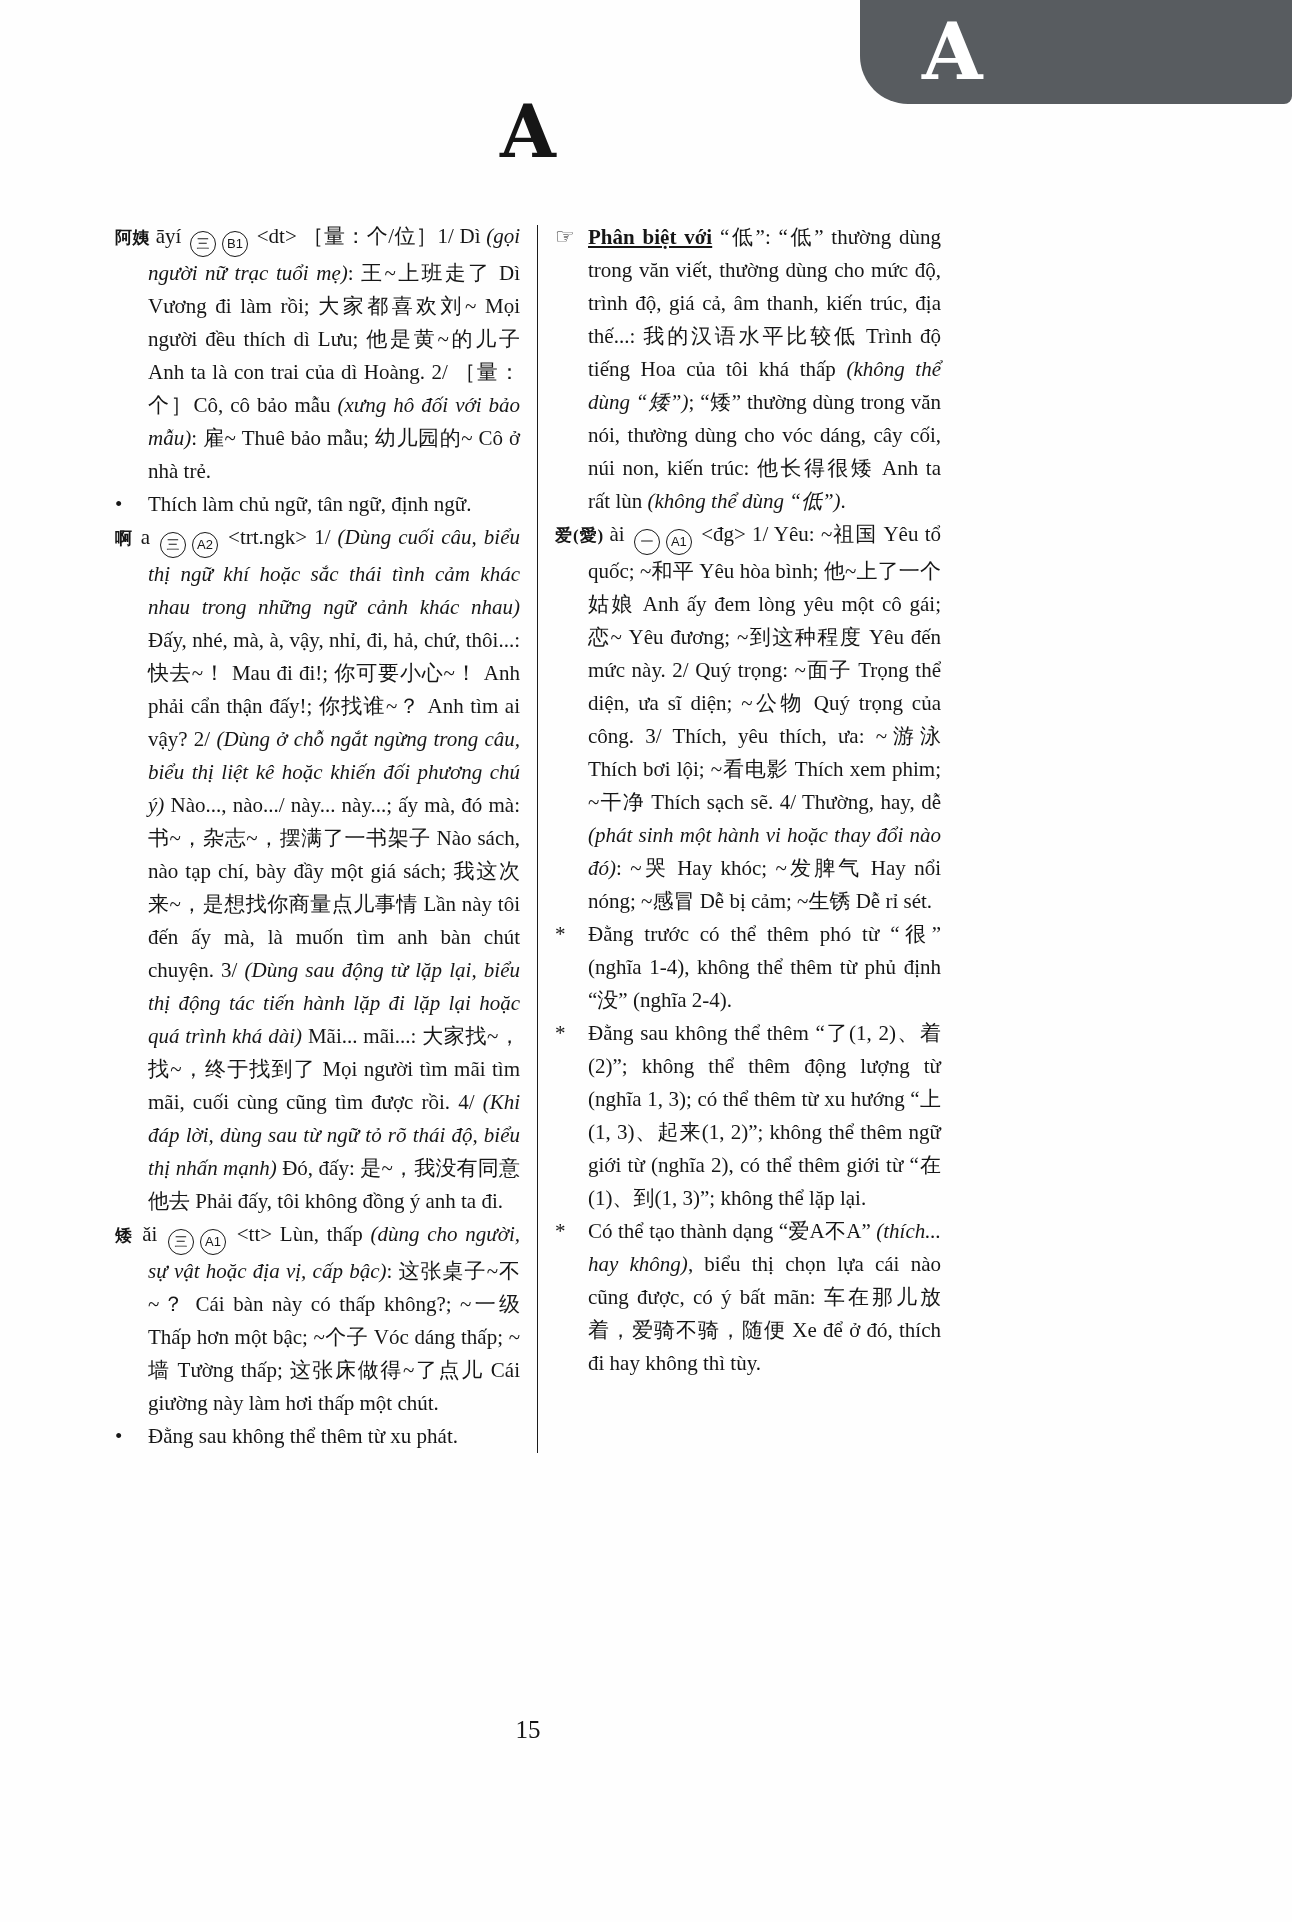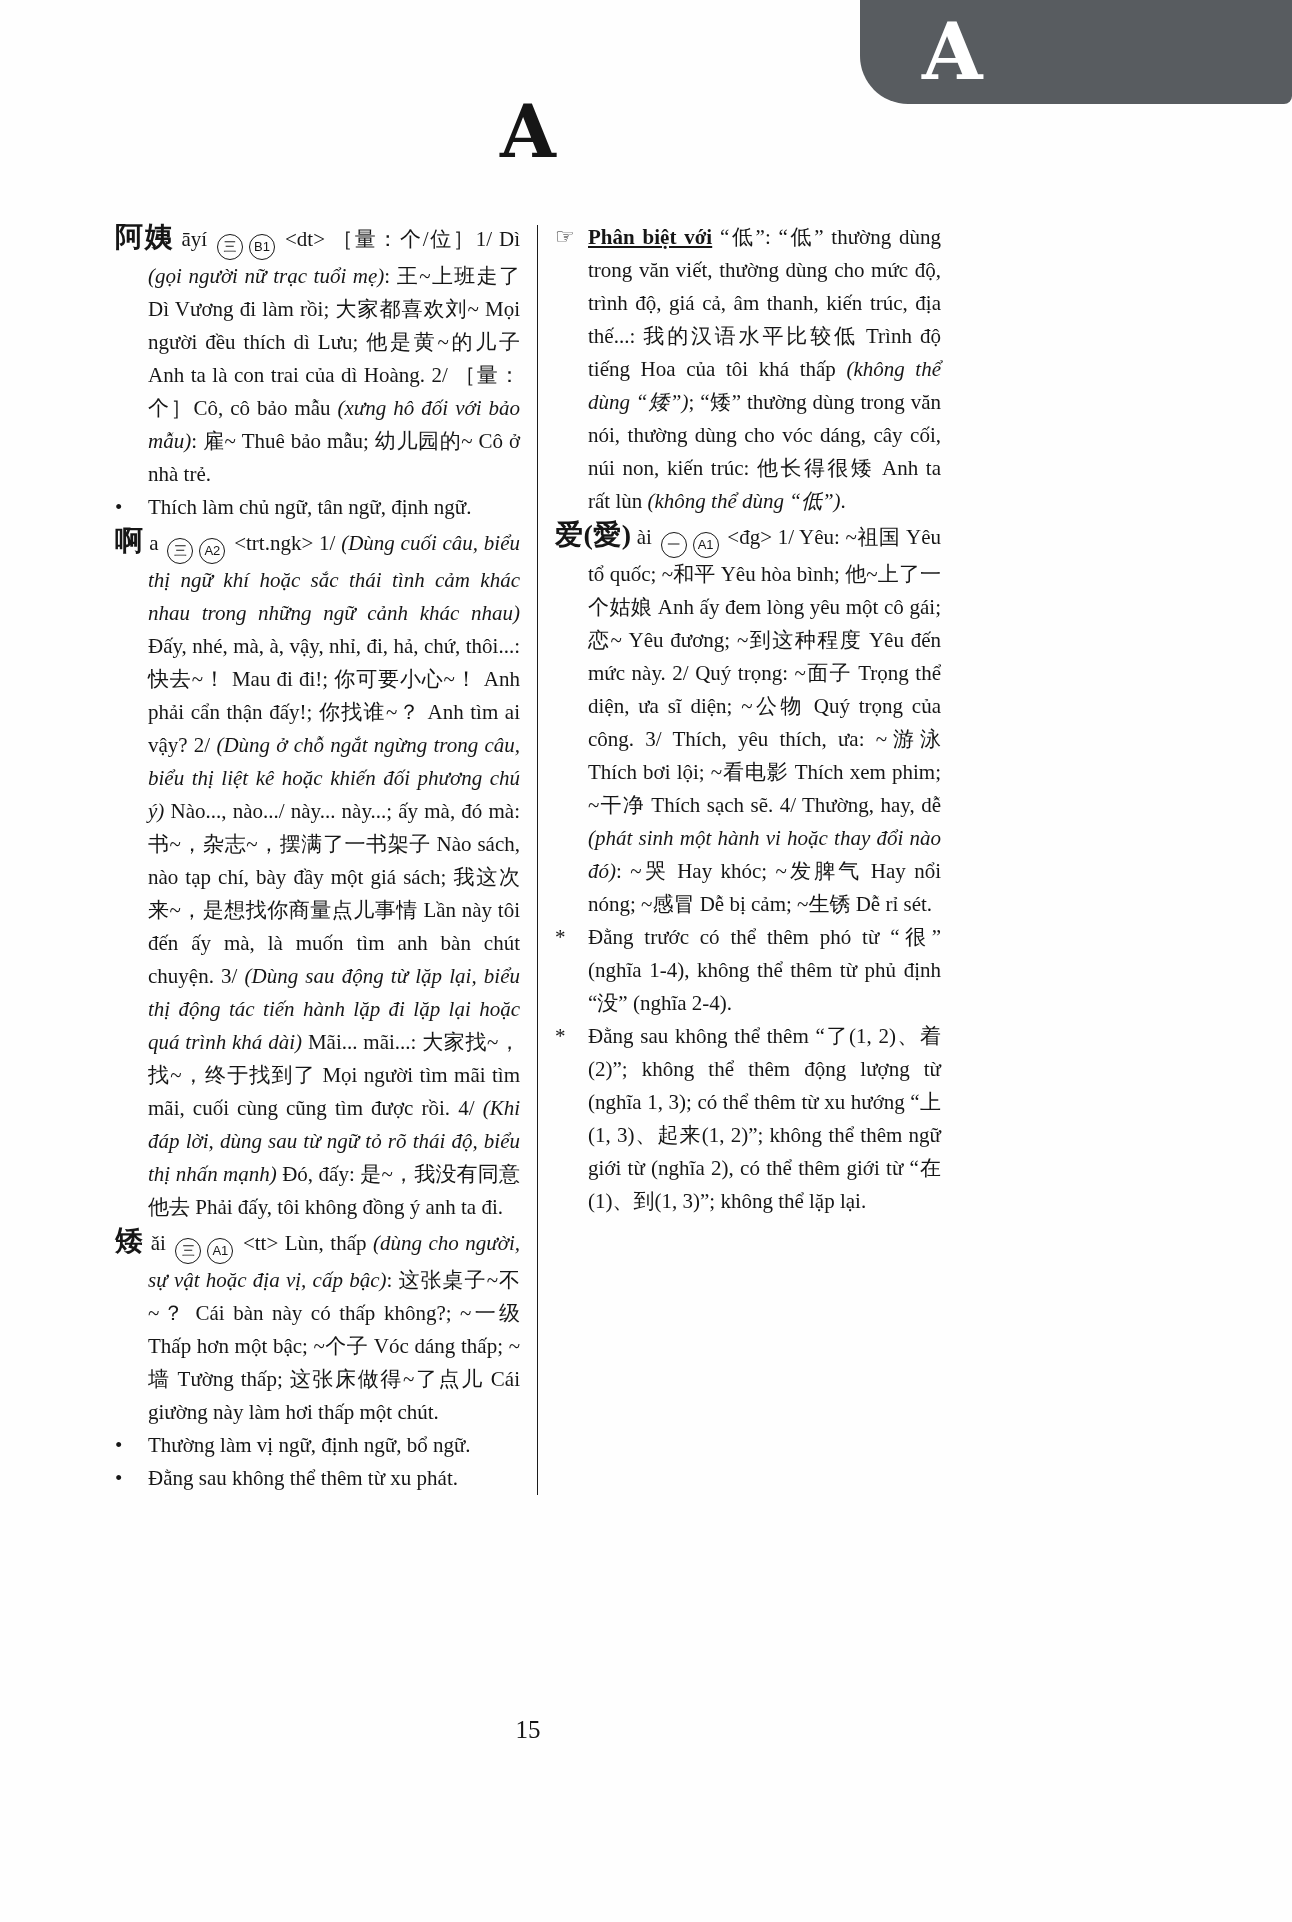--- a/index.html
+++ b/index.html
@@ -47,21 +47,21 @@
     width:1px; background:#1c1c1c;
     margin:5px 17px 0 17px;
     align-self:stretch;
   }
   .block { padding-left:33px; text-indent:-33px; }
   .marker {
     display:inline-block; width:33px;
     text-indent:0; font-style:normal;
   }
   .block-note .marker { font-size:22px; }
-  .seg-head { font-weight:bold; font-size:28px; }
+  .seg-head { font-weight:bold; font-size:17px; }
   .seg-italic { font-style:italic; }
   .seg-bold { font-weight:bold;text-decoration:underline; }
   .seg-badge {
     display:inline-block; text-indent:0;
     width:26px; height:26px;
     border:1.5px solid #161616; border-radius:50%;
     font-size:13px; line-height:23px; text-align:center;
     vertical-align:-5px; margin:0 3px;
     font-family:"Liberation Sans", sans-serif;
   }
@@ -81,27 +81,27 @@
   </div>
 
   <div class="section-letter">A</div>
 
   <div class="columns">
     <div class="col col-left" id="col-left">
         <div class="block block-entry"><span class="seg-head">阿姨</span><span class="seg-plain"> āyí </span><span class="seg-badge">三</span><span class="seg-badge">B1</span><span class="seg-plain"> &lt;dt&gt; ［量：个/位］1/ Dì </span><span class="seg-italic">(gọi người nữ trạc tuổi mẹ)</span><span class="seg-plain">: 王~上班走了 Dì Vương đi làm rồi; 大家都喜欢刘~ Mọi người đều thích dì Lưu; 他是黄~的儿子 Anh ta là con trai của dì Hoàng. 2/ ［量：个］Cô, cô bảo mẫu </span><span class="seg-italic">(xưng hô đối với bảo mẫu)</span><span class="seg-plain">: 雇~ Thuê bảo mẫu; 幼儿园的~ Cô ở nhà trẻ.</span></div>
         <div class="block block-bullet"><span class="marker">•</span><span class="seg-plain">Thích làm chủ ngữ, tân ngữ, định ngữ.</span></div>
         <div class="block block-entry"><span class="seg-head">啊</span><span class="seg-plain"> a </span><span class="seg-badge">三</span><span class="seg-badge">A2</span><span class="seg-plain"> &lt;trt.ngk&gt; 1/ </span><span class="seg-italic">(Dùng cuối câu, biểu thị ngữ khí hoặc sắc thái tình cảm khác nhau trong những ngữ cảnh khác nhau)</span><span class="seg-plain"> Đấy, nhé, mà, à, vậy, nhỉ, đi, hả, chứ, thôi...: 快去~！ Mau đi đi!; 你可要小心~！ Anh phải cẩn thận đấy!; 你找谁~？ Anh tìm ai vậy? 2/ </span><span class="seg-italic">(Dùng ở chỗ ngắt ngừng trong câu, biểu thị liệt kê hoặc khiến đối phương chú ý)</span><span class="seg-plain"> Nào..., nào.../ này... này...; ấy mà, đó mà: 书~，杂志~，摆满了一书架子 Nào sách, nào tạp chí, bày đầy một giá sách; 我这次来~，是想找你商量点儿事情 Lần này tôi đến ấy mà, là muốn tìm anh bàn chút chuyện. 3/ </span><span class="seg-italic">(Dùng sau động từ lặp lại, biểu thị động tác tiến hành lặp đi lặp lại hoặc quá trình khá dài)</span><span class="seg-plain"> Mãi... mãi...: 大家找~，找~，终于找到了 Mọi người tìm mãi tìm mãi, cuối cùng cũng tìm được rồi. 4/ </span><span class="seg-italic">(Khi đáp lời, dùng sau từ ngữ tỏ rõ thái độ, biểu thị nhấn mạnh)</span><span class="seg-plain"> Đó, đấy: 是~，我没有同意他去 Phải đấy, tôi không đồng ý anh ta đi.</span></div>
         <div class="block block-entry"><span class="seg-head">矮</span><span class="seg-plain"> ǎi </span><span class="seg-badge">三</span><span class="seg-badge">A1</span><span class="seg-plain"> &lt;tt&gt; Lùn, thấp </span><span class="seg-italic">(dùng cho người, sự vật hoặc địa vị, cấp bậc)</span><span class="seg-plain">: 这张桌子~不~？ Cái bàn này có thấp không?; ~一级 Thấp hơn một bậc; ~个子 Vóc dáng thấp; ~墙 Tường thấp; 这张床做得~了点儿 Cái giường này làm hơi thấp một chút.</span></div>
-        <div class="block block-bullet"><span class="marker">•</span><span class="seg-plain">Thường làm vị ngữ, định ngữ, bổ ngữ.</span></div>
         <div class="block block-bullet"><span class="marker">•</span><span class="seg-plain">Đằng sau không thể thêm từ xu phát.</span></div>
       </div>
     <div class="divider"></div>
     <div class="col col-right" id="col-right">
         <div class="block block-note"><span class="marker">☞</span><span class="seg-bold">Phân biệt với</span><span class="seg-plain"> “低”: “低” thường dùng trong văn viết, thường dùng cho mức độ, trình độ, giá cả, âm thanh, kiến trúc, địa thế...: 我的汉语水平比较低 Trình độ tiếng Hoa của tôi khá thấp </span><span class="seg-italic">(không thể dùng “矮”)</span><span class="seg-plain">; “矮” thường dùng trong văn nói, thường dùng cho vóc dáng, cây cối, núi non, kiến trúc: 他长得很矮 Anh ta rất lùn </span><span class="seg-italic">(không thể dùng “低”)</span><span class="seg-plain">.</span></div>
         <div class="block block-entry"><span class="seg-head">爱(愛)</span><span class="seg-plain"> ài </span><span class="seg-badge">一</span><span class="seg-badge">A1</span><span class="seg-plain"> &lt;đg&gt; 1/ Yêu: ~祖国 Yêu tổ quốc; ~和平 Yêu hòa bình; 他~上了一个姑娘 Anh ấy đem lòng yêu một cô gái; 恋~ Yêu đương; ~到这种程度 Yêu đến mức này. 2/ Quý trọng: ~面子 Trọng thể diện, ưa sĩ diện; ~公物 Quý trọng của công. 3/ Thích, yêu thích, ưa: ~游泳 Thích bơi lội; ~看电影 Thích xem phim; ~干净 Thích sạch sẽ. 4/ Thường, hay, dễ </span><span class="seg-italic">(phát sinh một hành vi hoặc thay đổi nào đó)</span><span class="seg-plain">: ~哭 Hay khóc; ~发脾气 Hay nổi nóng; ~感冒 Dễ bị cảm; ~生锈 Dễ rỉ sét.</span></div>
         <div class="block block-star"><span class="marker">*</span><span class="seg-plain">Đằng trước có thể thêm phó từ “很” (nghĩa 1-4), không thể thêm từ phủ định “没” (nghĩa 2-4).</span></div>
         <div class="block block-star"><span class="marker">*</span><span class="seg-plain">Đằng sau không thể thêm “了(1, 2)、着(2)”; không thể thêm động lượng từ (nghĩa 1, 3); có thể thêm từ xu hướng “上(1, 3)、起来(1, 2)”; không thể thêm ngữ giới từ (nghĩa 2), có thể thêm giới từ “在(1)、到(1, 3)”; không thể lặp lại.</span></div>
+        <div class="block block-star"><span class="marker">*</span><span class="seg-plain">Có thể tạo thành dạng “爱A不A” </span><span class="seg-italic">(thích... hay không)</span><span class="seg-plain">, biểu thị chọn lựa cái nào cũng được, có ý bất mãn: 车在那儿放着，爱骑不骑，随便 Xe để ở đó, thích đi hay không thì tùy.</span></div>
       </div>
   </div>
 
   <div class="page-number">15</div>
 
 </div>
 
 </body></html>

